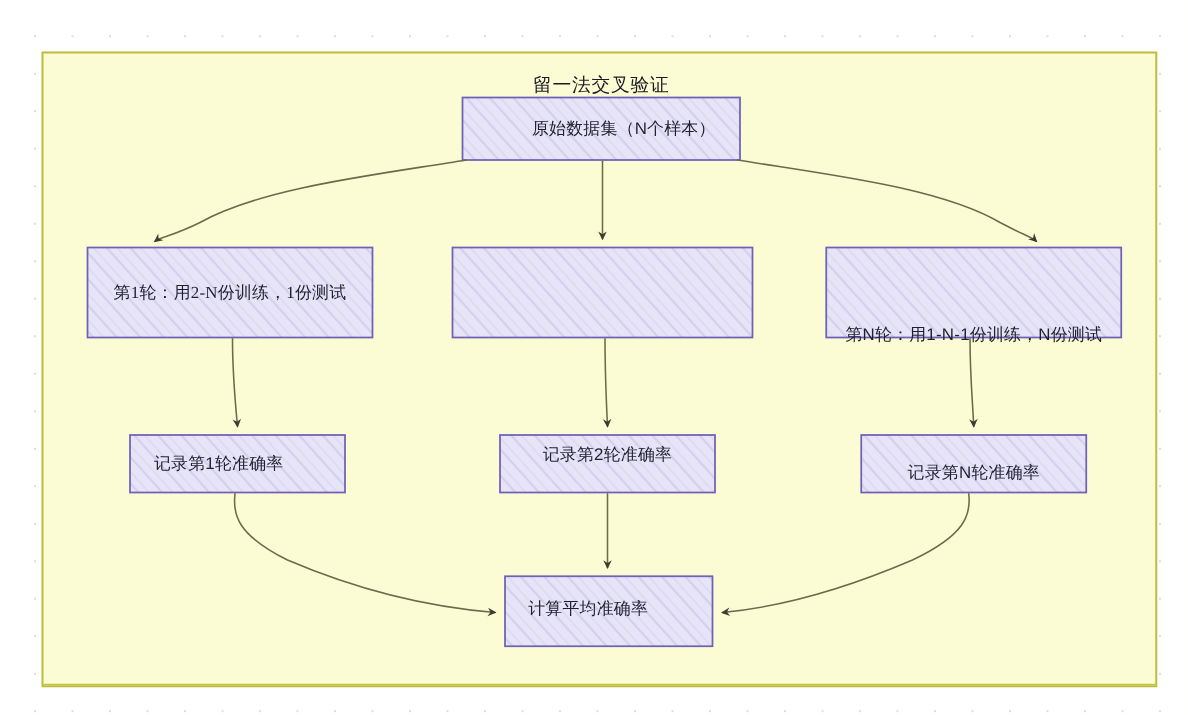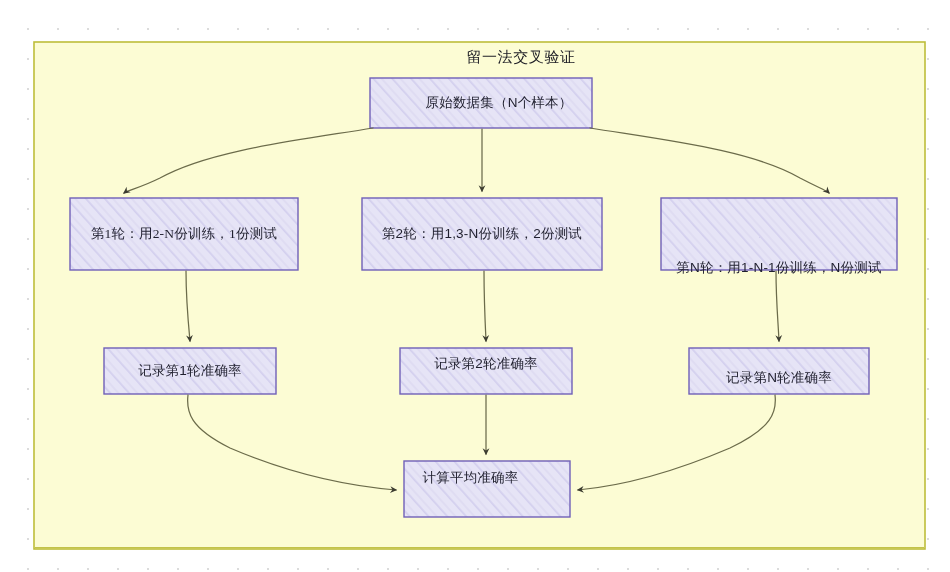--- a/index.html
+++ b/index.html
@@ -105,24 +105,23 @@
       <path d="M186,271 C186,300 188,320 190,341" marker-end="url(#arrowhead)"></path>
       <path d="M484,271 C484,300 485,320 486,341" marker-end="url(#arrowhead)"></path>
       <path d="M776,271 C776,300 778,320 779,341" marker-end="url(#arrowhead)"></path>
 
       <path d="M188,395 C186,412 190,428 230,448 C300,478 360,487 396,490" marker-end="url(#arrowhead)"></path>
       <path d="M486,395 C486,420 486,438 486,454" marker-end="url(#arrowhead)"></path>
       <path d="M775,395 C777,412 772,428 730,448 C660,478 610,487 578,490" marker-end="url(#arrowhead)"></path>
     </g>
   </svg>
 
-  <div class="title-label" style="left:481px; top:48px;margin-left:40px;">留一法交叉验证</div>
+  <div class="title-label" style="left:481px; top:59px;">留一法交叉验证</div>
 
   <div class="node-label" style="left:388px; top:78px; width:222px; height:50px;">原始数据集（N个样本）</div>
   <div class="node-label" style="left:70px; top:198px; width:228px; height:72px;font-family:Liberation Serif, serif;">第1轮：用2-N份训练，1份测试</div>
-  <div class="node-label" style="left:362px; top:198px; width:240px; height:72px;">第2轮：用1,3-N份训练，2份测试</div>
   <div class="node-label" style="left:661px; top:198px; width:236px; height:72px;margin-top:34px;">第N轮：用1-N-1份训练，N份测试</div>
-  <div class="node-label" style="left:104px; top:348px; width:172px; height:46px;">记录第1轮准确率</div>
+  <div class="node-label" style="left:89px; top:348px; width:172px; height:46px;">记录第1轮准确率</div>
   <div class="node-label" style="left:400px; top:348px; width:172px; height:32px;">记录第2轮准确率</div>
   <div class="node-label" style="left:689px; top:348px; width:180px; height:60px;">记录第N轮准确率</div>
-  <div class="node-label" style="left:404px; top:450px; width:133px; height:56px;">计算平均准确率</div>
+  <div class="node-label" style="left:404px; top:461px; width:133px; height:56px;font-family:Liberation Mono, monospace;">计算平均准确率</div>
 
 </div>
 
 </body></html>

